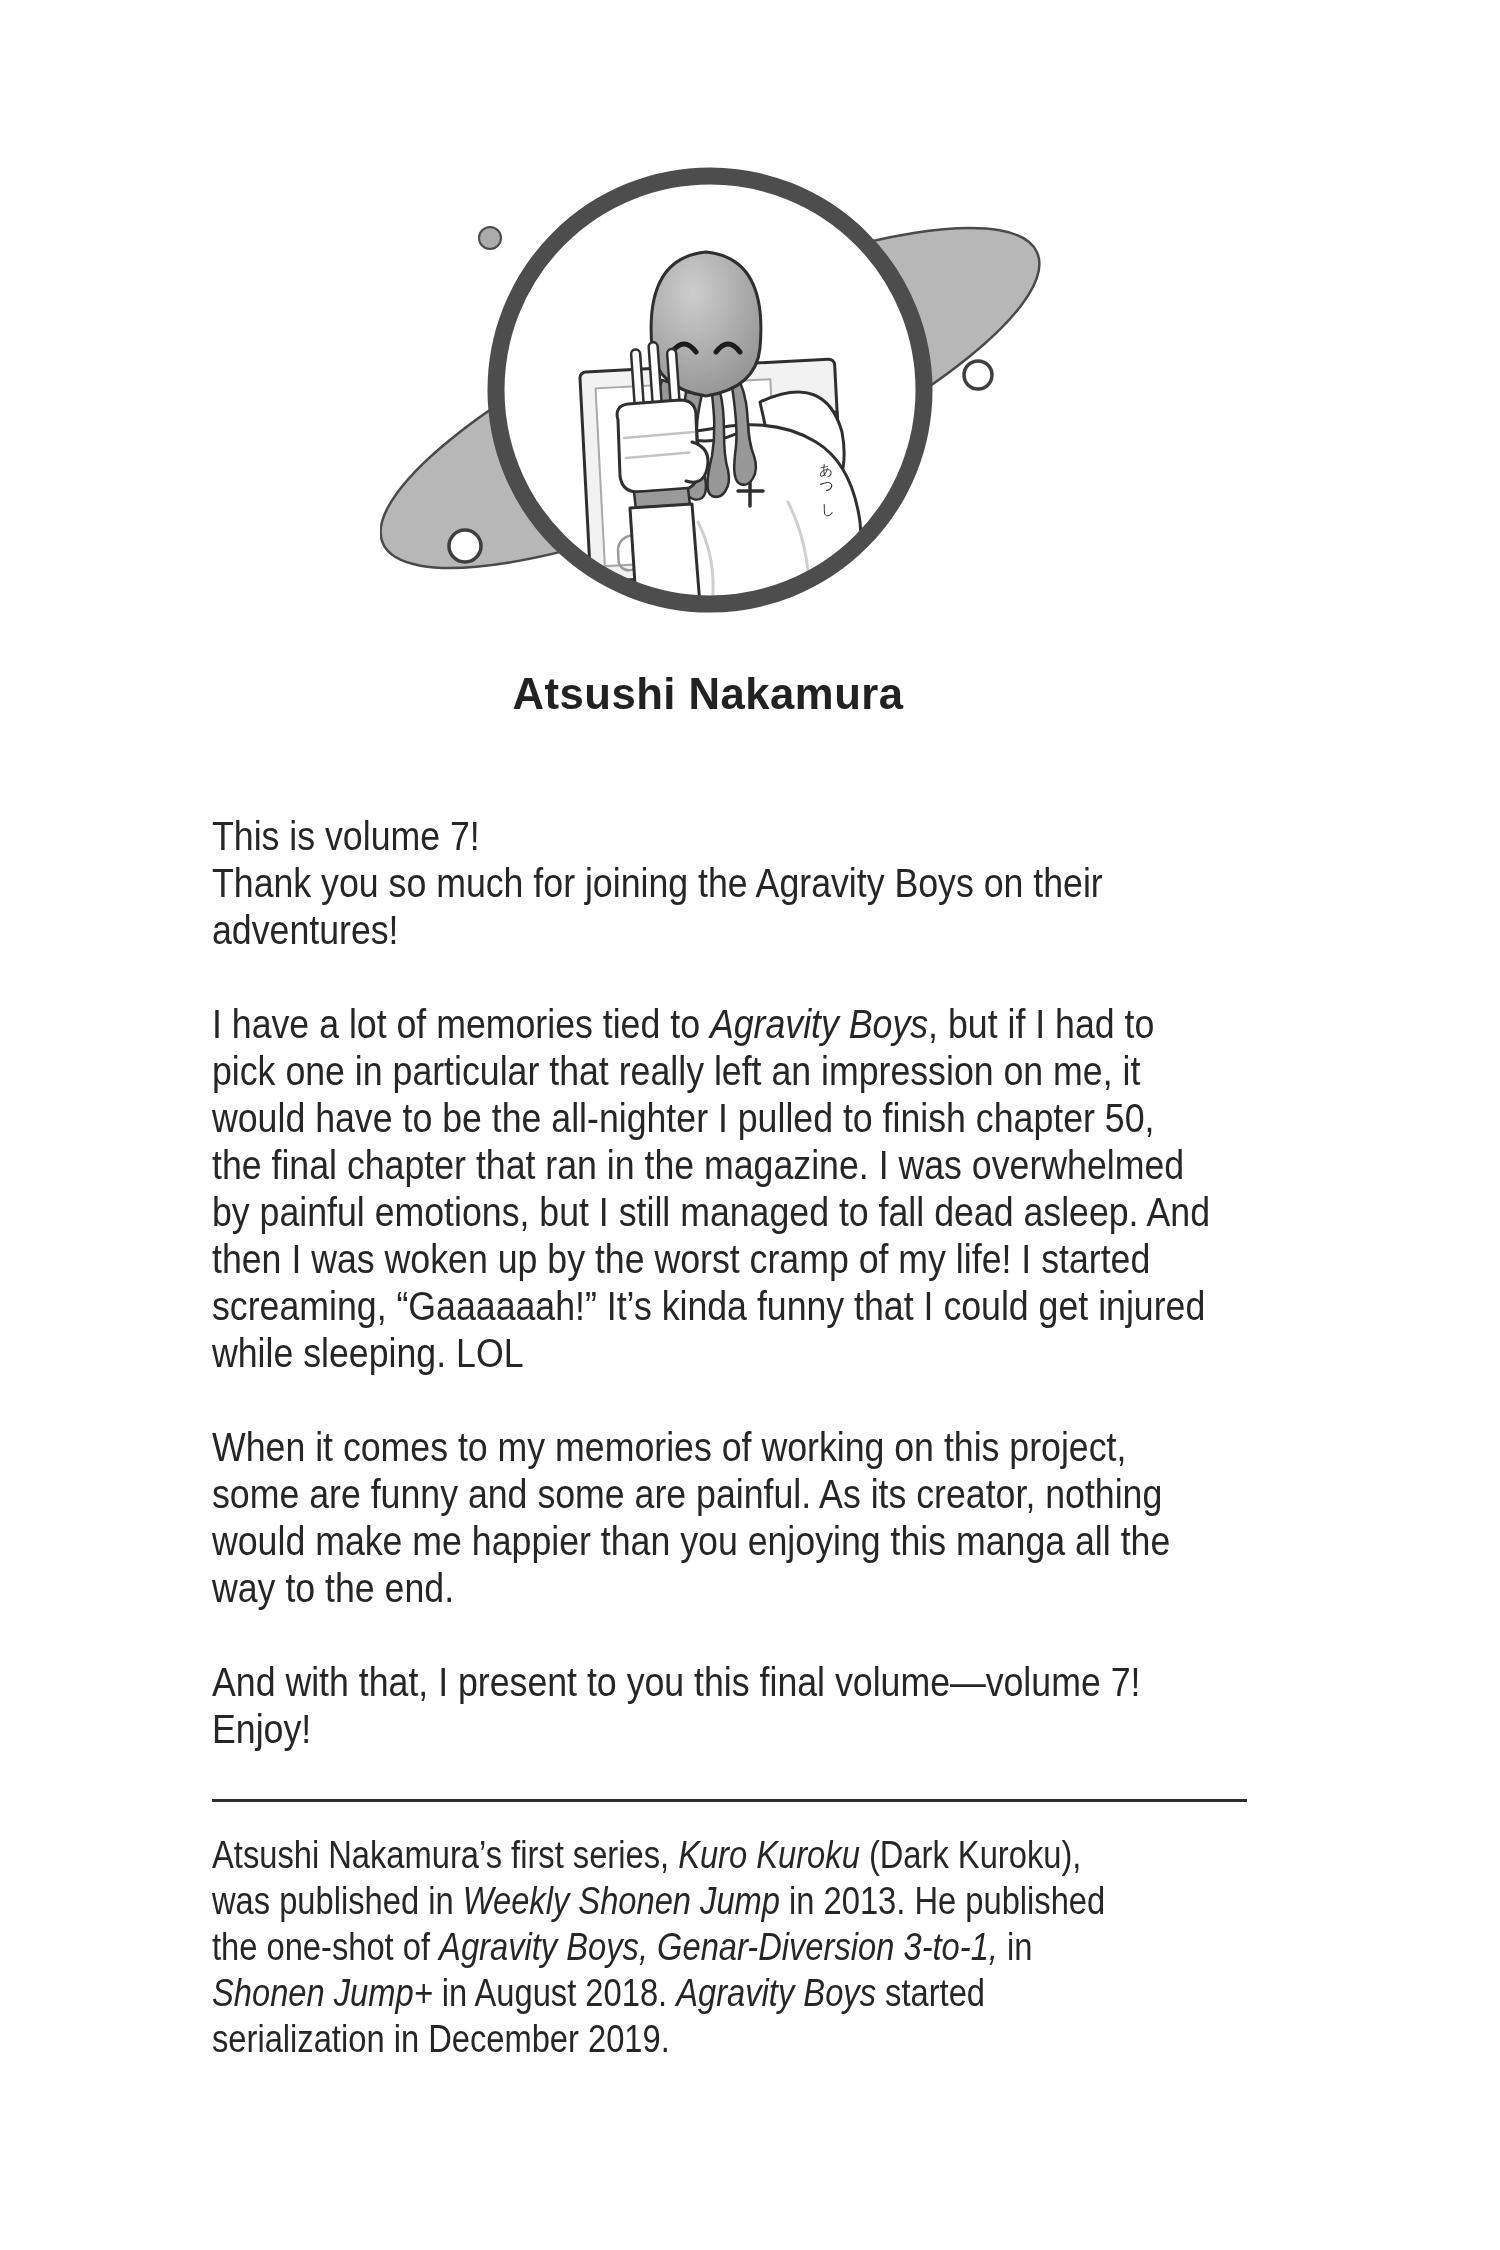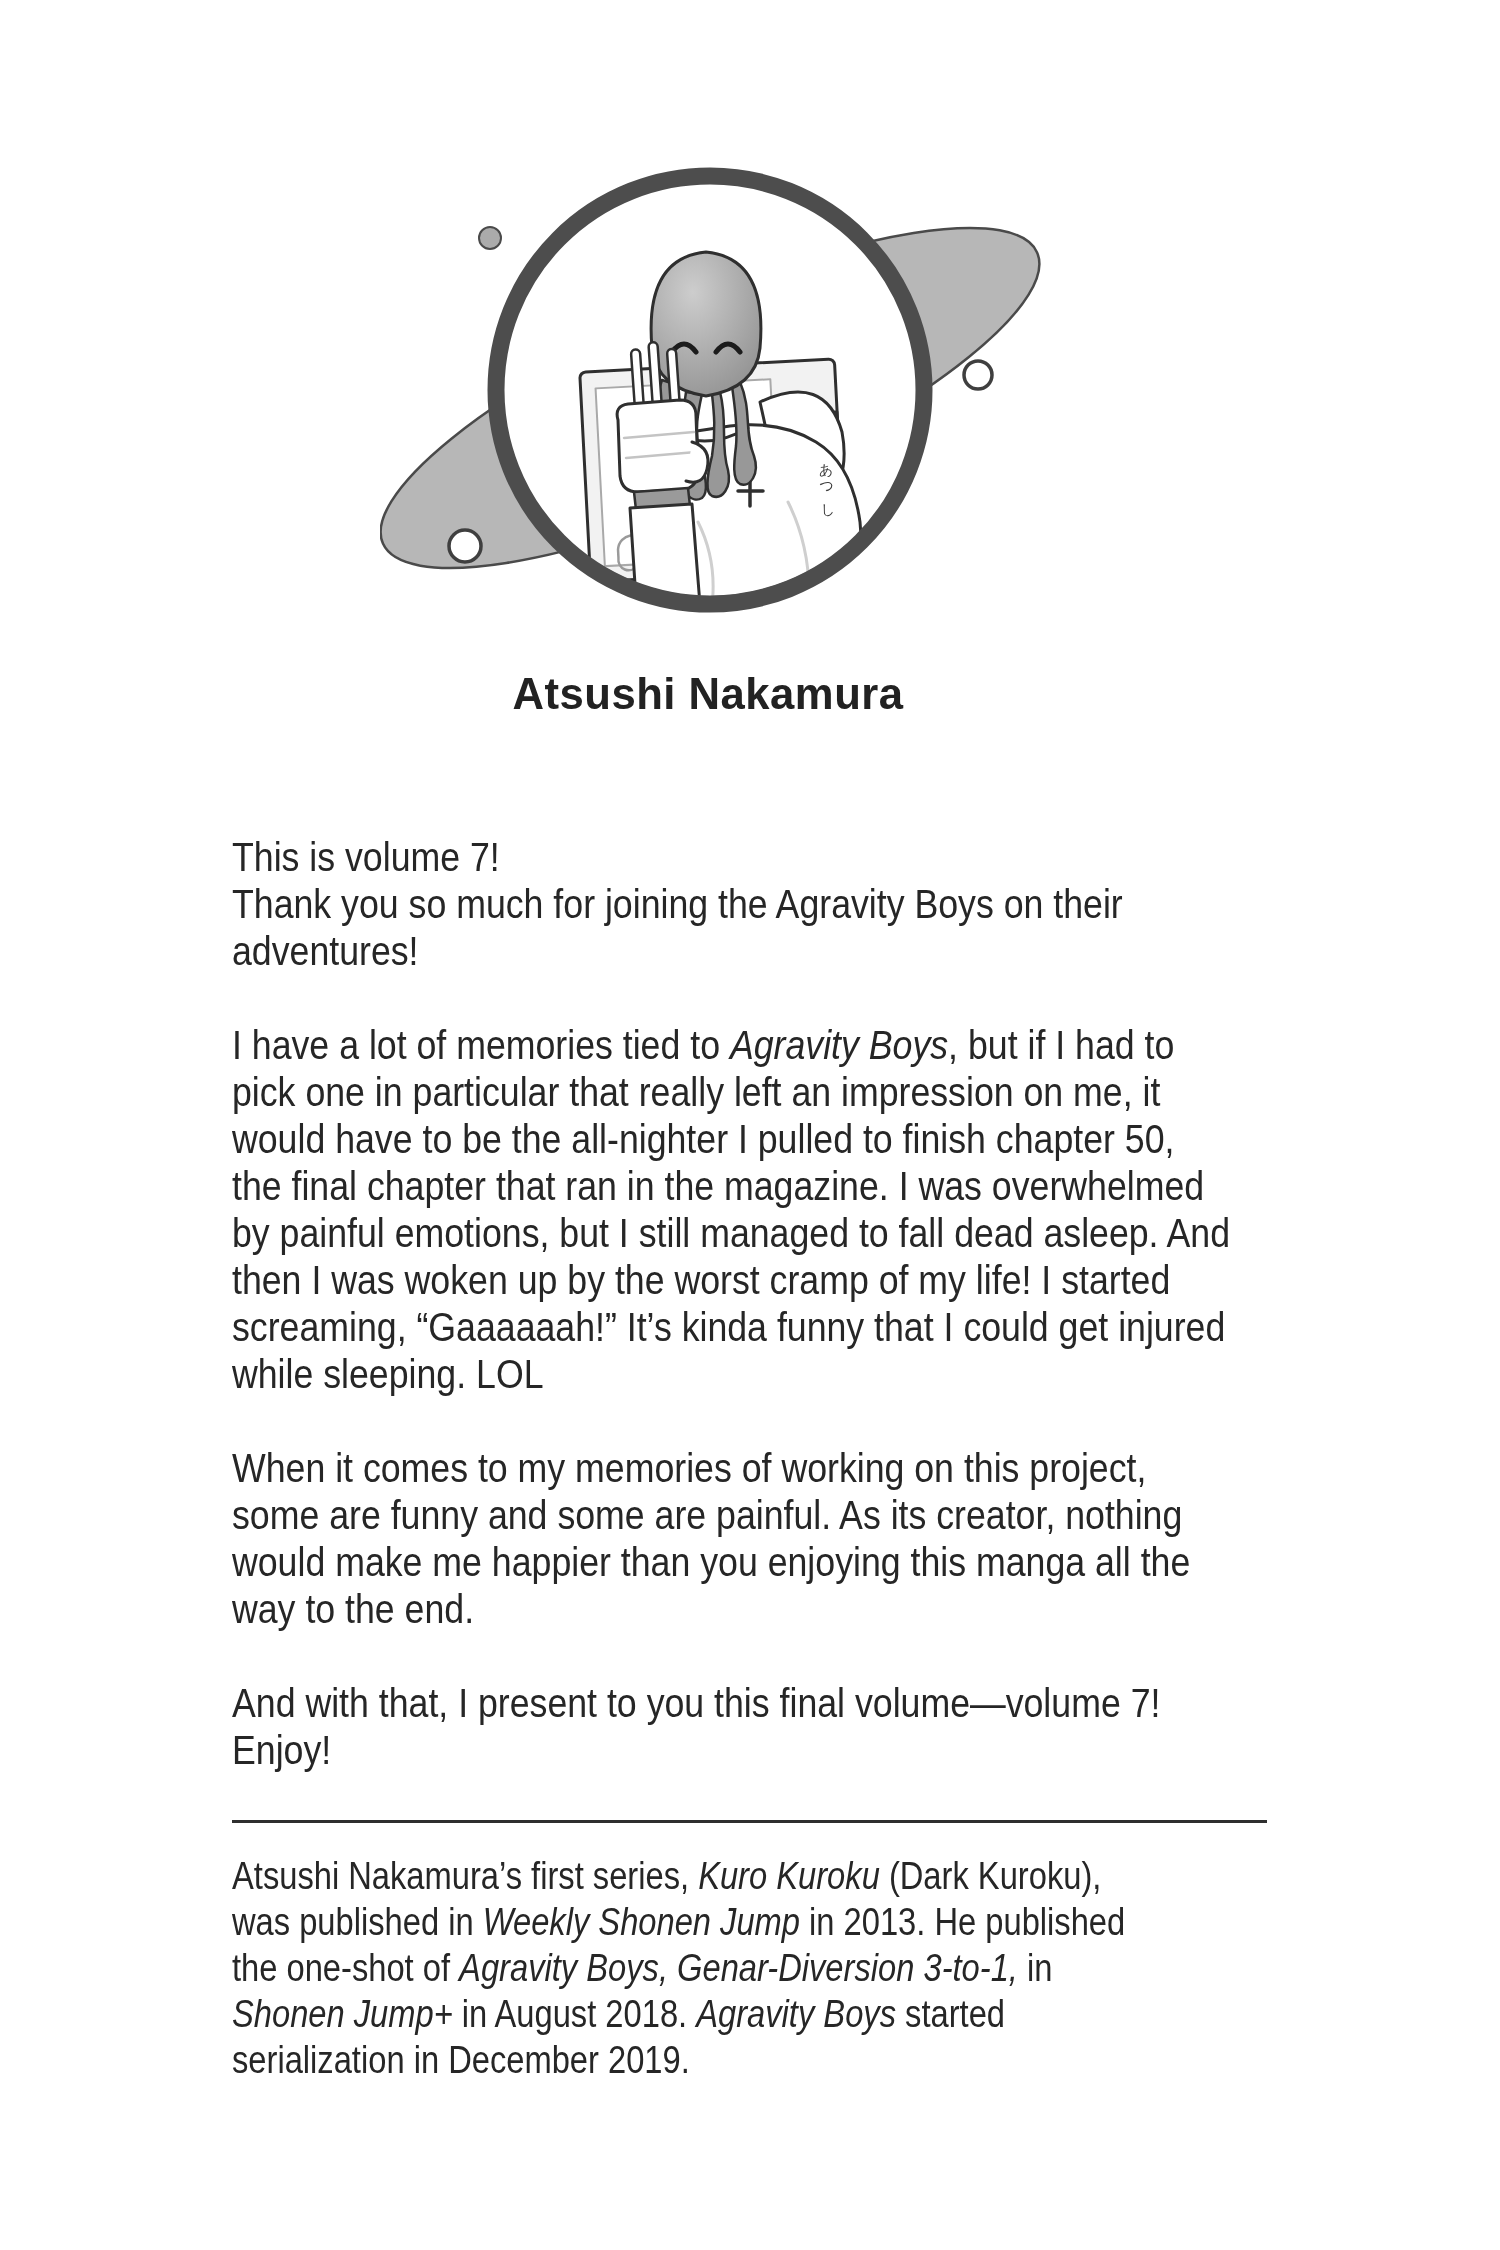--- a/index.html
+++ b/index.html
@@ -14,21 +14,21 @@
     display:flex; align-items:center; justify-content:center;
     writing-mode:vertical-rl; text-orientation:upright;
     font-size:14px; letter-spacing:4px; color:#3a3a3a;
     transform:rotate(-3deg);
   }
   .author-name {
     position:absolute; left:208px; top:638px; width:1000px;
     text-align:center; font-size:45px; line-height:52px; font-weight:700;
     letter-spacing:0.5px; color:#222222; transform:scaleX(0.97);
   }
-  .content { position:absolute; left:232px; top:812px; width:1180px;margin-top:21px; }
+  .content { position:absolute; left:212px; top:812px; width:1180px; }
   .afterword p, .bio p {
     margin:0 0 47px 0; white-space:pre; transform:scaleX(0.86);
     transform-origin:0 0; color:#262626;
   }
   .afterword p { font-size:41.5px; line-height:47px; }
   .bio p { font-size:38px; line-height:46px; margin:0; }
   em { font-style:italic; }
   hr.divider {
     border:none; border-top:3px solid #2f2f2f;
     margin:0 0 30px 0; width:1035px;

